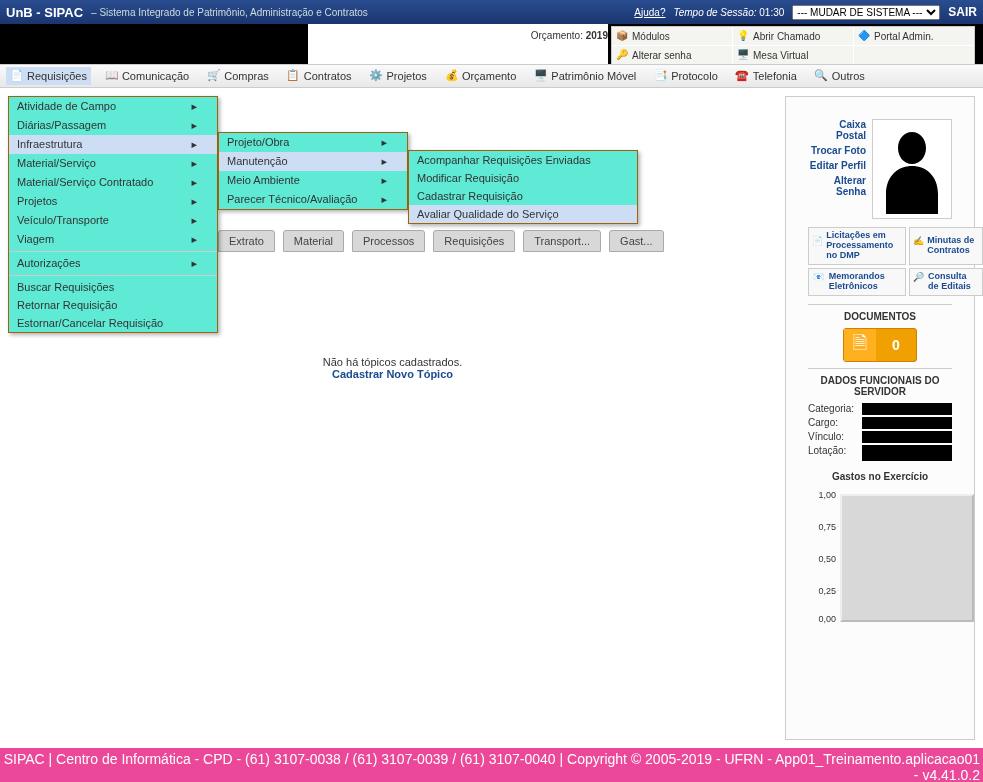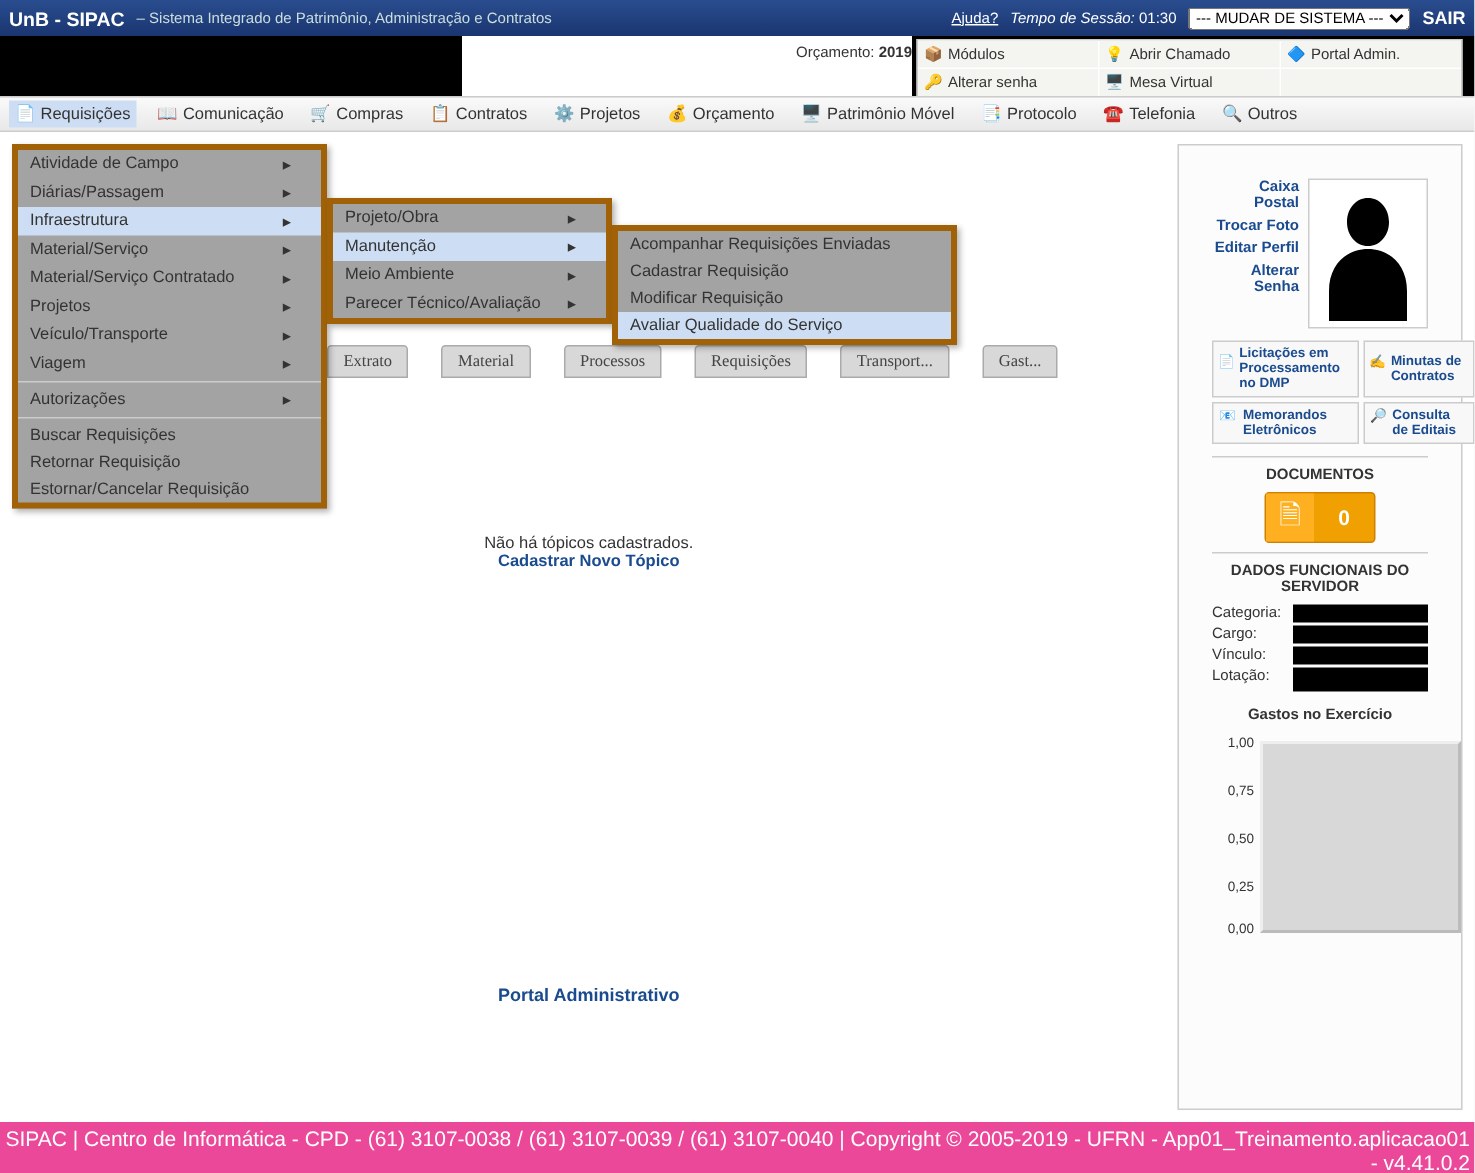--- a/index.html
+++ b/index.html
@@ -15,29 +15,29 @@
 .blackbar .orc { position: absolute; right: 375px; top: 6px; color: #333; font-size: 10px; }
 .qlinks { position: absolute; right: 8px; top: 2px; display: grid; grid-template-columns: repeat(3, 120px); grid-template-rows: 18px 18px; gap: 1px; background: #fff; border: 1px solid #ccc; }
 .qlinks div { background: #f4f4f0; display: flex; align-items: center; padding: 0 4px; gap: 4px; font-size: 10px; color: #333; cursor: pointer; }
 .qlinks .ico { width: 12px; height: 12px; display: inline-block; }
 .menubar { background: linear-gradient(#fafafa, #e8e8e8); border-top: 1px solid #ccc; border-bottom: 1px solid #ccc; height: 24px; display: flex; align-items: center; padding: 0 6px; gap: 10px; font-size: 11px; }
 .menubar .menu-item { display: flex; align-items: center; gap: 3px; color: #333; cursor: pointer; padding: 2px 4px; }
 .menubar .menu-item.active { background: #cdddf3; }
 .menubar .ico { width: 14px; height: 14px; display: inline-block; }
 .content-wrap { display: flex; padding: 8px; gap: 8px; background: #fff; min-height: 660px; position: relative; }
 .main-area { flex: 1; position: relative; }
-.dropdown { position: absolute; background: #a3a3a3; border: 4px solid #a16207; box-shadow: 2px 2px 4px rgba(0,0,0,.3); font-size: 11px; z-index: 100; }
+.dropdown { position: absolute; background: #5eead4; border: 1px solid #a16207; box-shadow: 2px 2px 4px rgba(0,0,0,.3); font-size: 11px; z-index: 100; }
 .dropdown .row { padding: 3px 20px 3px 8px; cursor: pointer; color: #333; position: relative; display: flex; justify-content: space-between; }
 .dropdown .row.hl { background: #cdddf3; }
 .dropdown .row .arrow { margin-left: 12px; }
 .dropdown hr { border: none; border-top: 1px solid #ccc; margin: 2px 0; }
 .dd1 { left: 0; top: 0; width: 210px; }
 .dd2 { left: 210px; top: 36px; width: 190px; }
 .dd3 { left: 400px; top: 54px; width: 230px; }
-.tabs { position: absolute; left: 210px; top: 134px; display: flex; gap: 22px; font-family: Liberation Serif, serif; }
+.tabs { position: absolute; left: 210px; top: 134px; display: flex; gap: 8px; }
 .tabs .tab { background: #d8d8d8; border: 1px solid #aaa; border-radius: 3px 3px 0 0; padding: 4px 10px; font-size: 11px; color: #444; cursor: pointer; }
 .msgbox { position: absolute; left: 210px; top: 160px; right: 0; background: #fffff0; border: 1px solid #e0e0c0; padding: 8px; font-size: 11px; color: #444; height: 30px; }
 .center-msg { position: absolute; left: 0; right: 0; top: 260px; text-align: center; font-size: 11px; color: #333; }
 .center-msg a { color: #1a4b8f; font-weight: bold; text-decoration: none; }
 .portal-admin { position: absolute; left: 0; right: 0; top: 560px; text-align: center; color: #1a4b8f; font-weight: bold; font-size: 12px; }
 .sidebar { width: 190px; border: 1px solid #ccc; padding: 22px; background: #fcfcfc; }
 .sidebar .profile { display: flex; gap: 6px; margin-bottom: 8px; }
 .sidebar .plinks { display: flex; flex-direction: column; gap: 4px; font-size: 10px; }
 .sidebar .plinks a { color: #1a4b8f; font-weight: bold; text-decoration: none; text-align: right; }
 .sidebar .avatar { width: 80px; height: 100px; background: #fff; border: 1px solid #ccc; display: flex; align-items: center; justify-content: center; }
@@ -226,24 +226,24 @@
           <span>Parecer Técnico/Avaliação</span>
           <span class="arrow">▸</span>
         </div>
     </div>
 
     <div class="dropdown dd3">
       <div class="row">
           <span>Acompanhar Requisições Enviadas</span>
         </div>
       <div class="row">
+          <span>Modificar Requisição</span>
+        </div>
+      <div class="row">
           <span>Cadastrar Requisição</span>
-        </div>
-      <div class="row">
-          <span>Modificar Requisição</span>
         </div>
       <div class="row hl">
           <span>Avaliar Qualidade do Serviço</span>
         </div>
     </div>
 
     <div class="tabs">
       <div class="tab">Extrato</div>
       <div class="tab">Material</div>
       <div class="tab">Processos</div>
@@ -251,21 +251,20 @@
       <div class="tab">Transport...</div>
       <div class="tab">Gast...</div>
     </div>
 
 
     <div class="center-msg">
       <div>Não há tópicos cadastrados.</div>
       <a href="#">Cadastrar Novo Tópico</a>
     </div>
 
-    <div class="portal-admin">Portal Administrativo</div>
   </div>
 
   <div class="sidebar">
     <div class="profile">
       <div class="plinks" style="flex:1">
         <a href="#">Caixa Postal</a>
         <a href="#">Trocar Foto</a>
         <a href="#">Editar Perfil</a>
         <a href="#">Alterar Senha</a>
       </div>

